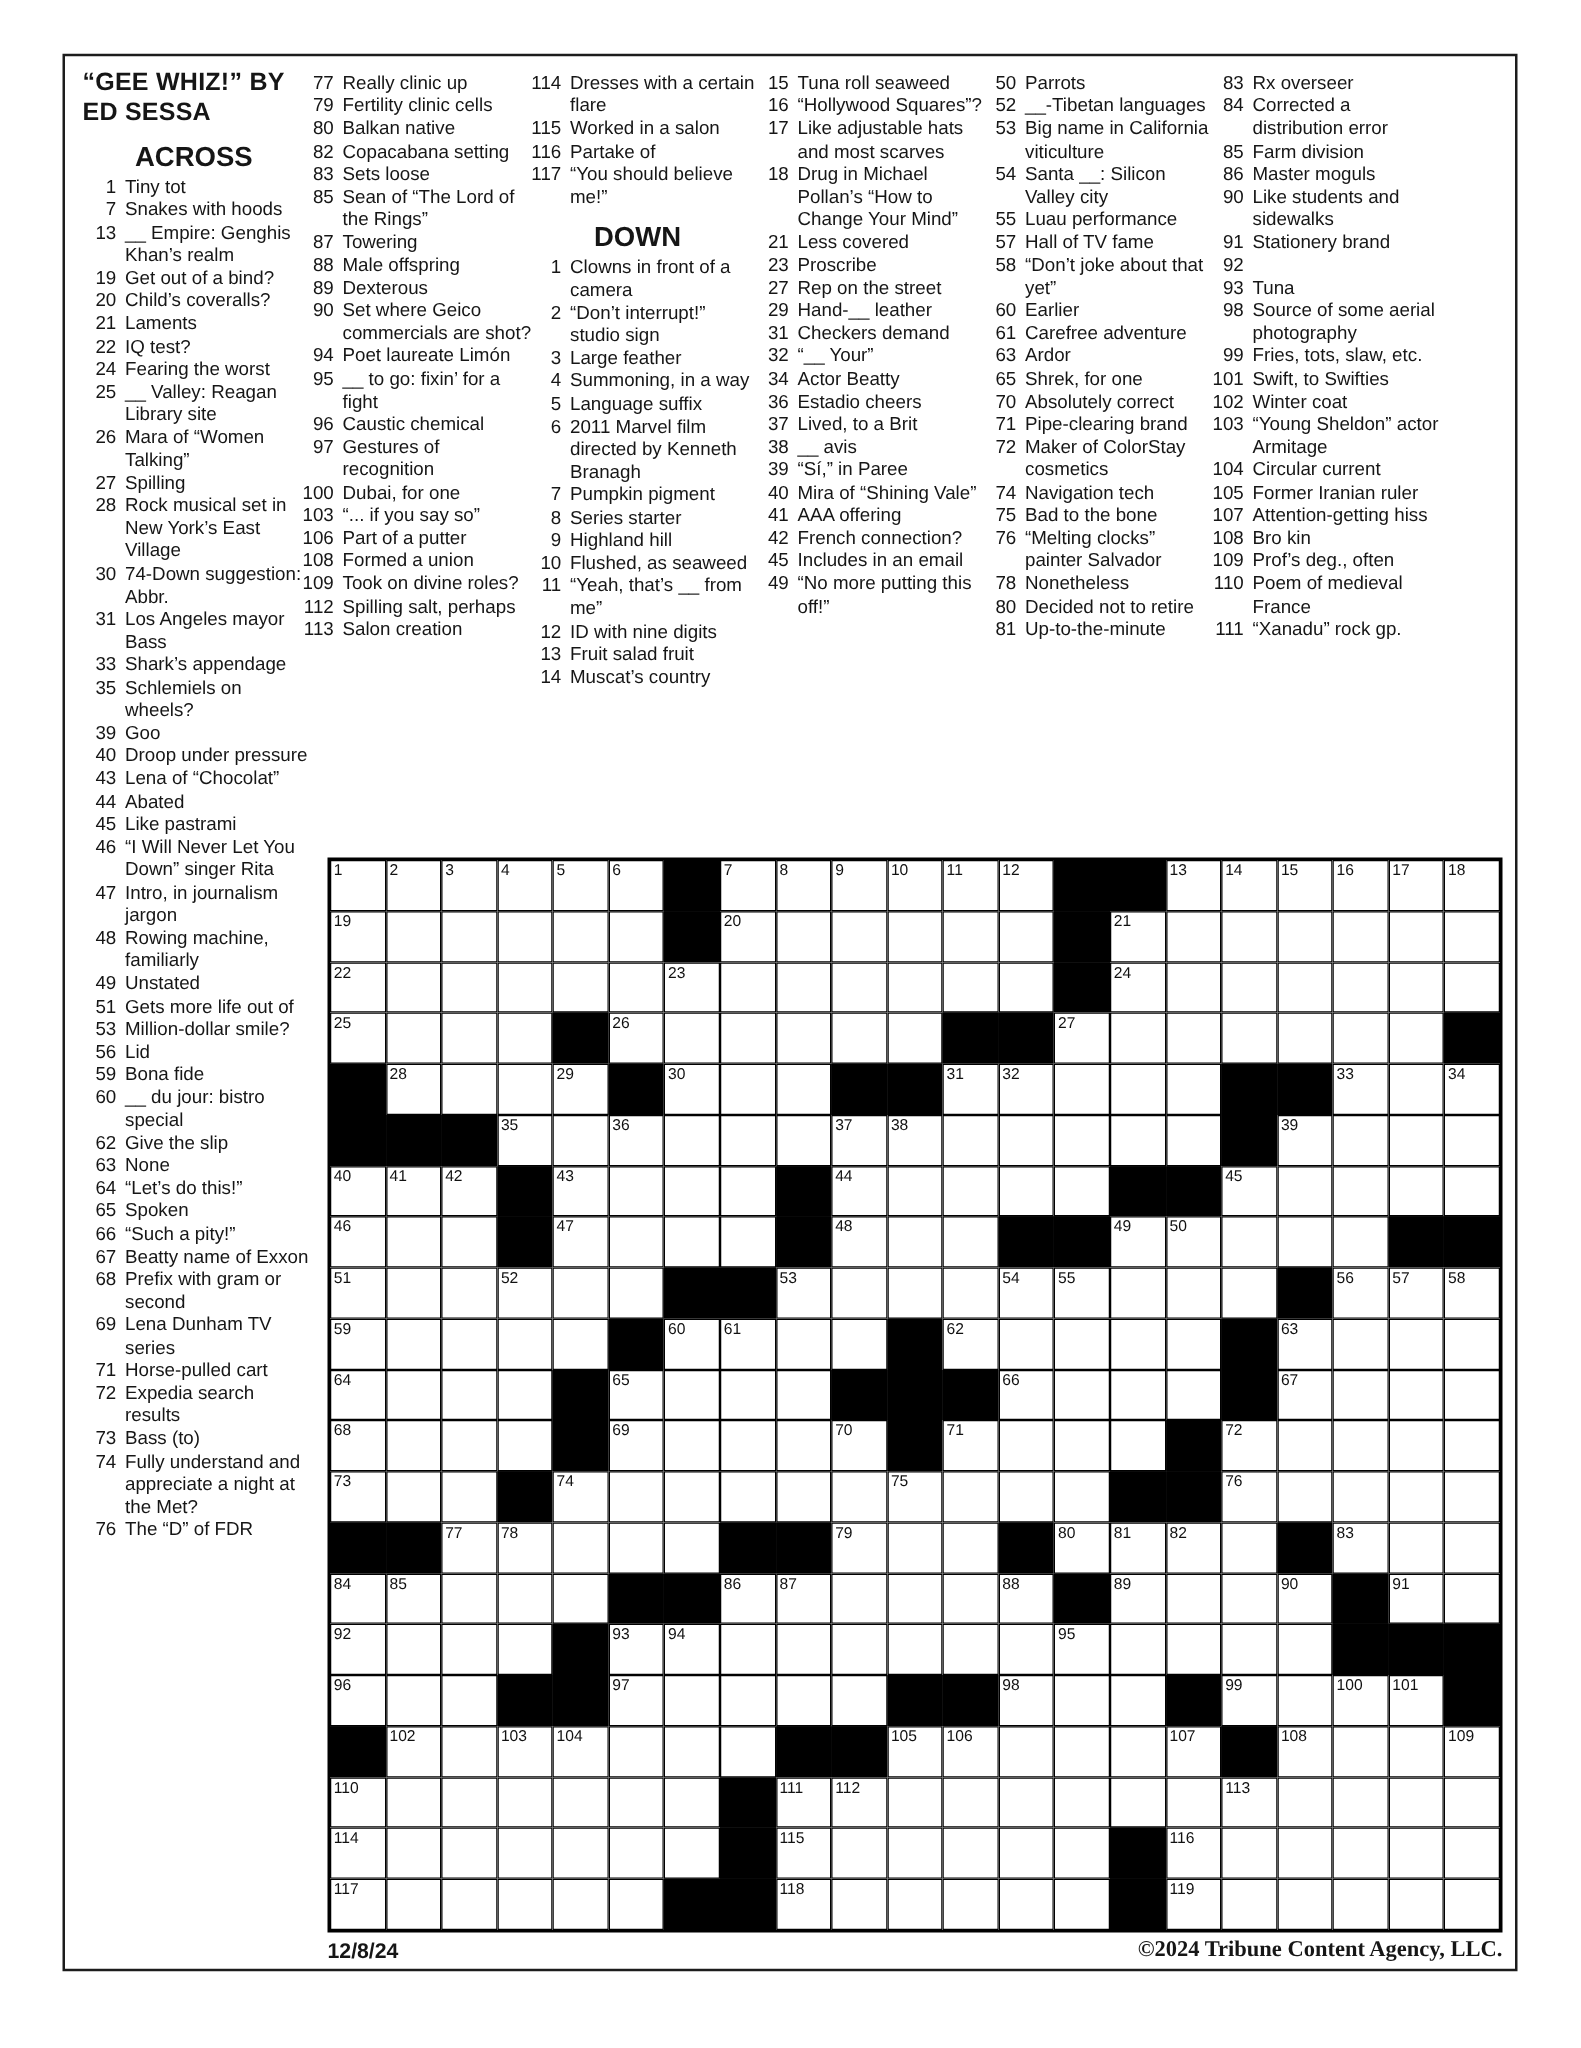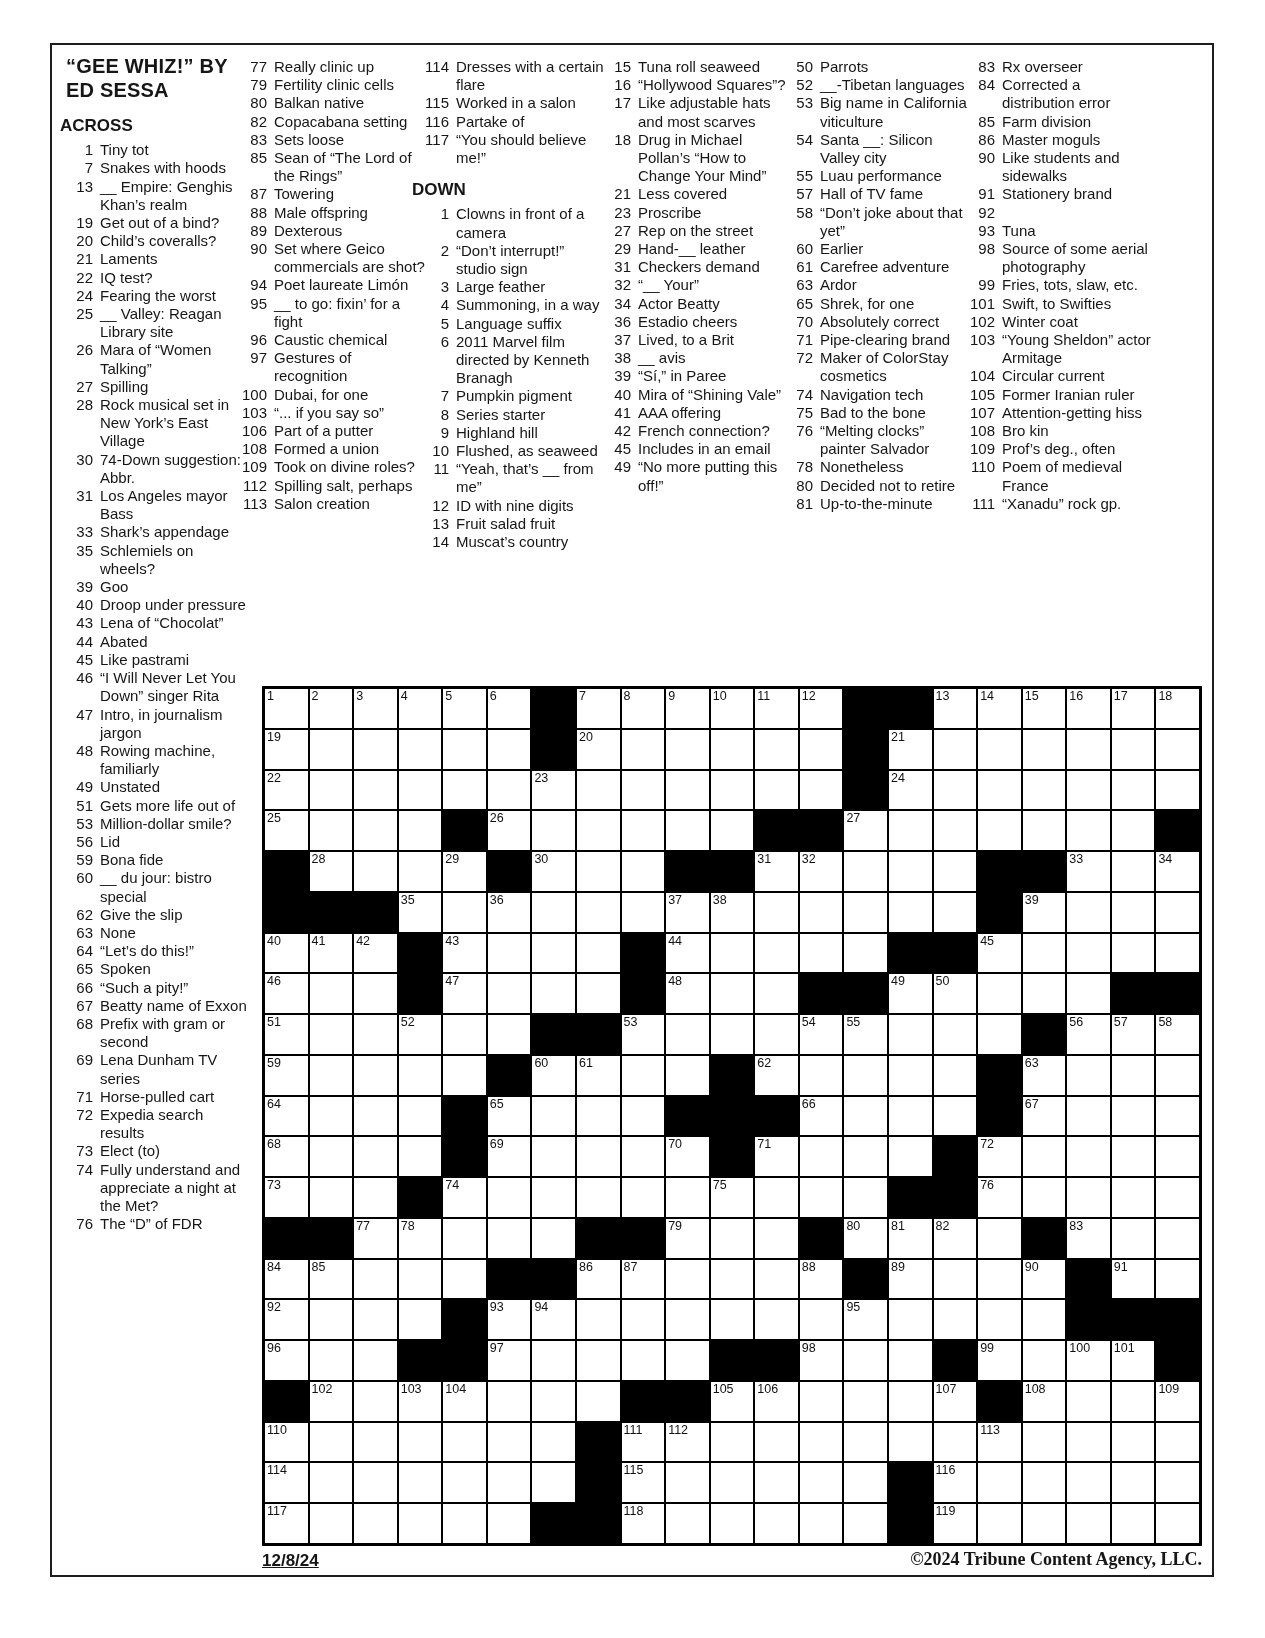--- a/index.html
+++ b/index.html
@@ -11,21 +11,21 @@
   *{box-sizing:border-box;}
   .page-border{
     position:absolute;left:50px;top:43px;width:1164px;height:1534px;
     border:2px solid #1c1c1c;pointer-events:none;
   }
   .title{
     position:absolute;left:66px;top:54px;width:200px;
     font-size:20px;line-height:24px;font-weight:bold;letter-spacing:.2px;
   }
   .col{position:absolute;font-size:15px;line-height:18.2px;}
-  .col .head{font-weight:bold;font-size:17px;margin:0 0 6px 0;}
+  .col .head{font-weight:bold;font-size:22px;text-align:center;margin:0 0 6px 0;}
   .head-down{margin:14px 0 6px 0 !important;}
   .clue{display:flex;}
   .cn{flex:0 0 44px;text-align:right;padding-right:7px;white-space:nowrap;}
   .c1 .cn{flex:0 0 40px;}
   .ct{flex:1;}
   .c1{left:60px;top:117px;width:190px;}
   .c2{left:230px;top:58px;width:196px;}
   .c3{left:412px;top:58px;width:196px;}
   .c4{left:594px;top:58px;width:194px;}
   .c5{left:776px;top:58px;width:194px;}
@@ -35,21 +35,21 @@
     background:#fff;border:2px solid #000;
     display:grid;grid-template-columns:repeat(21,1fr);grid-template-rows:repeat(21,1fr);
   }
   .cell{position:relative;background:#fff;border:1px solid #000;}
   .cell.black{background:#000;}
   .num{
     position:absolute;top:0px;left:2px;font-size:12.5px;line-height:14px;
     font-family:"Liberation Sans",sans-serif;color:#111;
   }
   .footer-date{
-    position:absolute;left:262px;top:1551px;font-size:17px;font-weight:bold;text-decoration:underline;
+    position:absolute;left:262px;top:1551px;font-size:17px;font-weight:bold;
   }
   .footer-copy{
     position:absolute;left:700px;top:1549px;width:502px;text-align:right;
     font-family:"Liberation Serif",serif;font-weight:bold;font-size:18px;
   }
 </style>
 </head>
 <body>
 
 <div class="page-border"></div>
@@ -217,21 +217,21 @@
       <div class="clue">
         <span class="cn">71</span>
         <span class="ct">Horse-pulled cart</span>
       </div>
       <div class="clue">
         <span class="cn">72</span>
         <span class="ct">Expedia search results</span>
       </div>
       <div class="clue">
         <span class="cn">73</span>
-        <span class="ct">Elect (to)</span>
+        <span class="ct">Bass (to)</span>
       </div>
       <div class="clue">
         <span class="cn">74</span>
         <span class="ct">Fully understand and appreciate a night at the Met?</span>
       </div>
       <div class="clue">
         <span class="cn">76</span>
         <span class="ct">The “D” of FDR</span>
       </div>
     </div>

